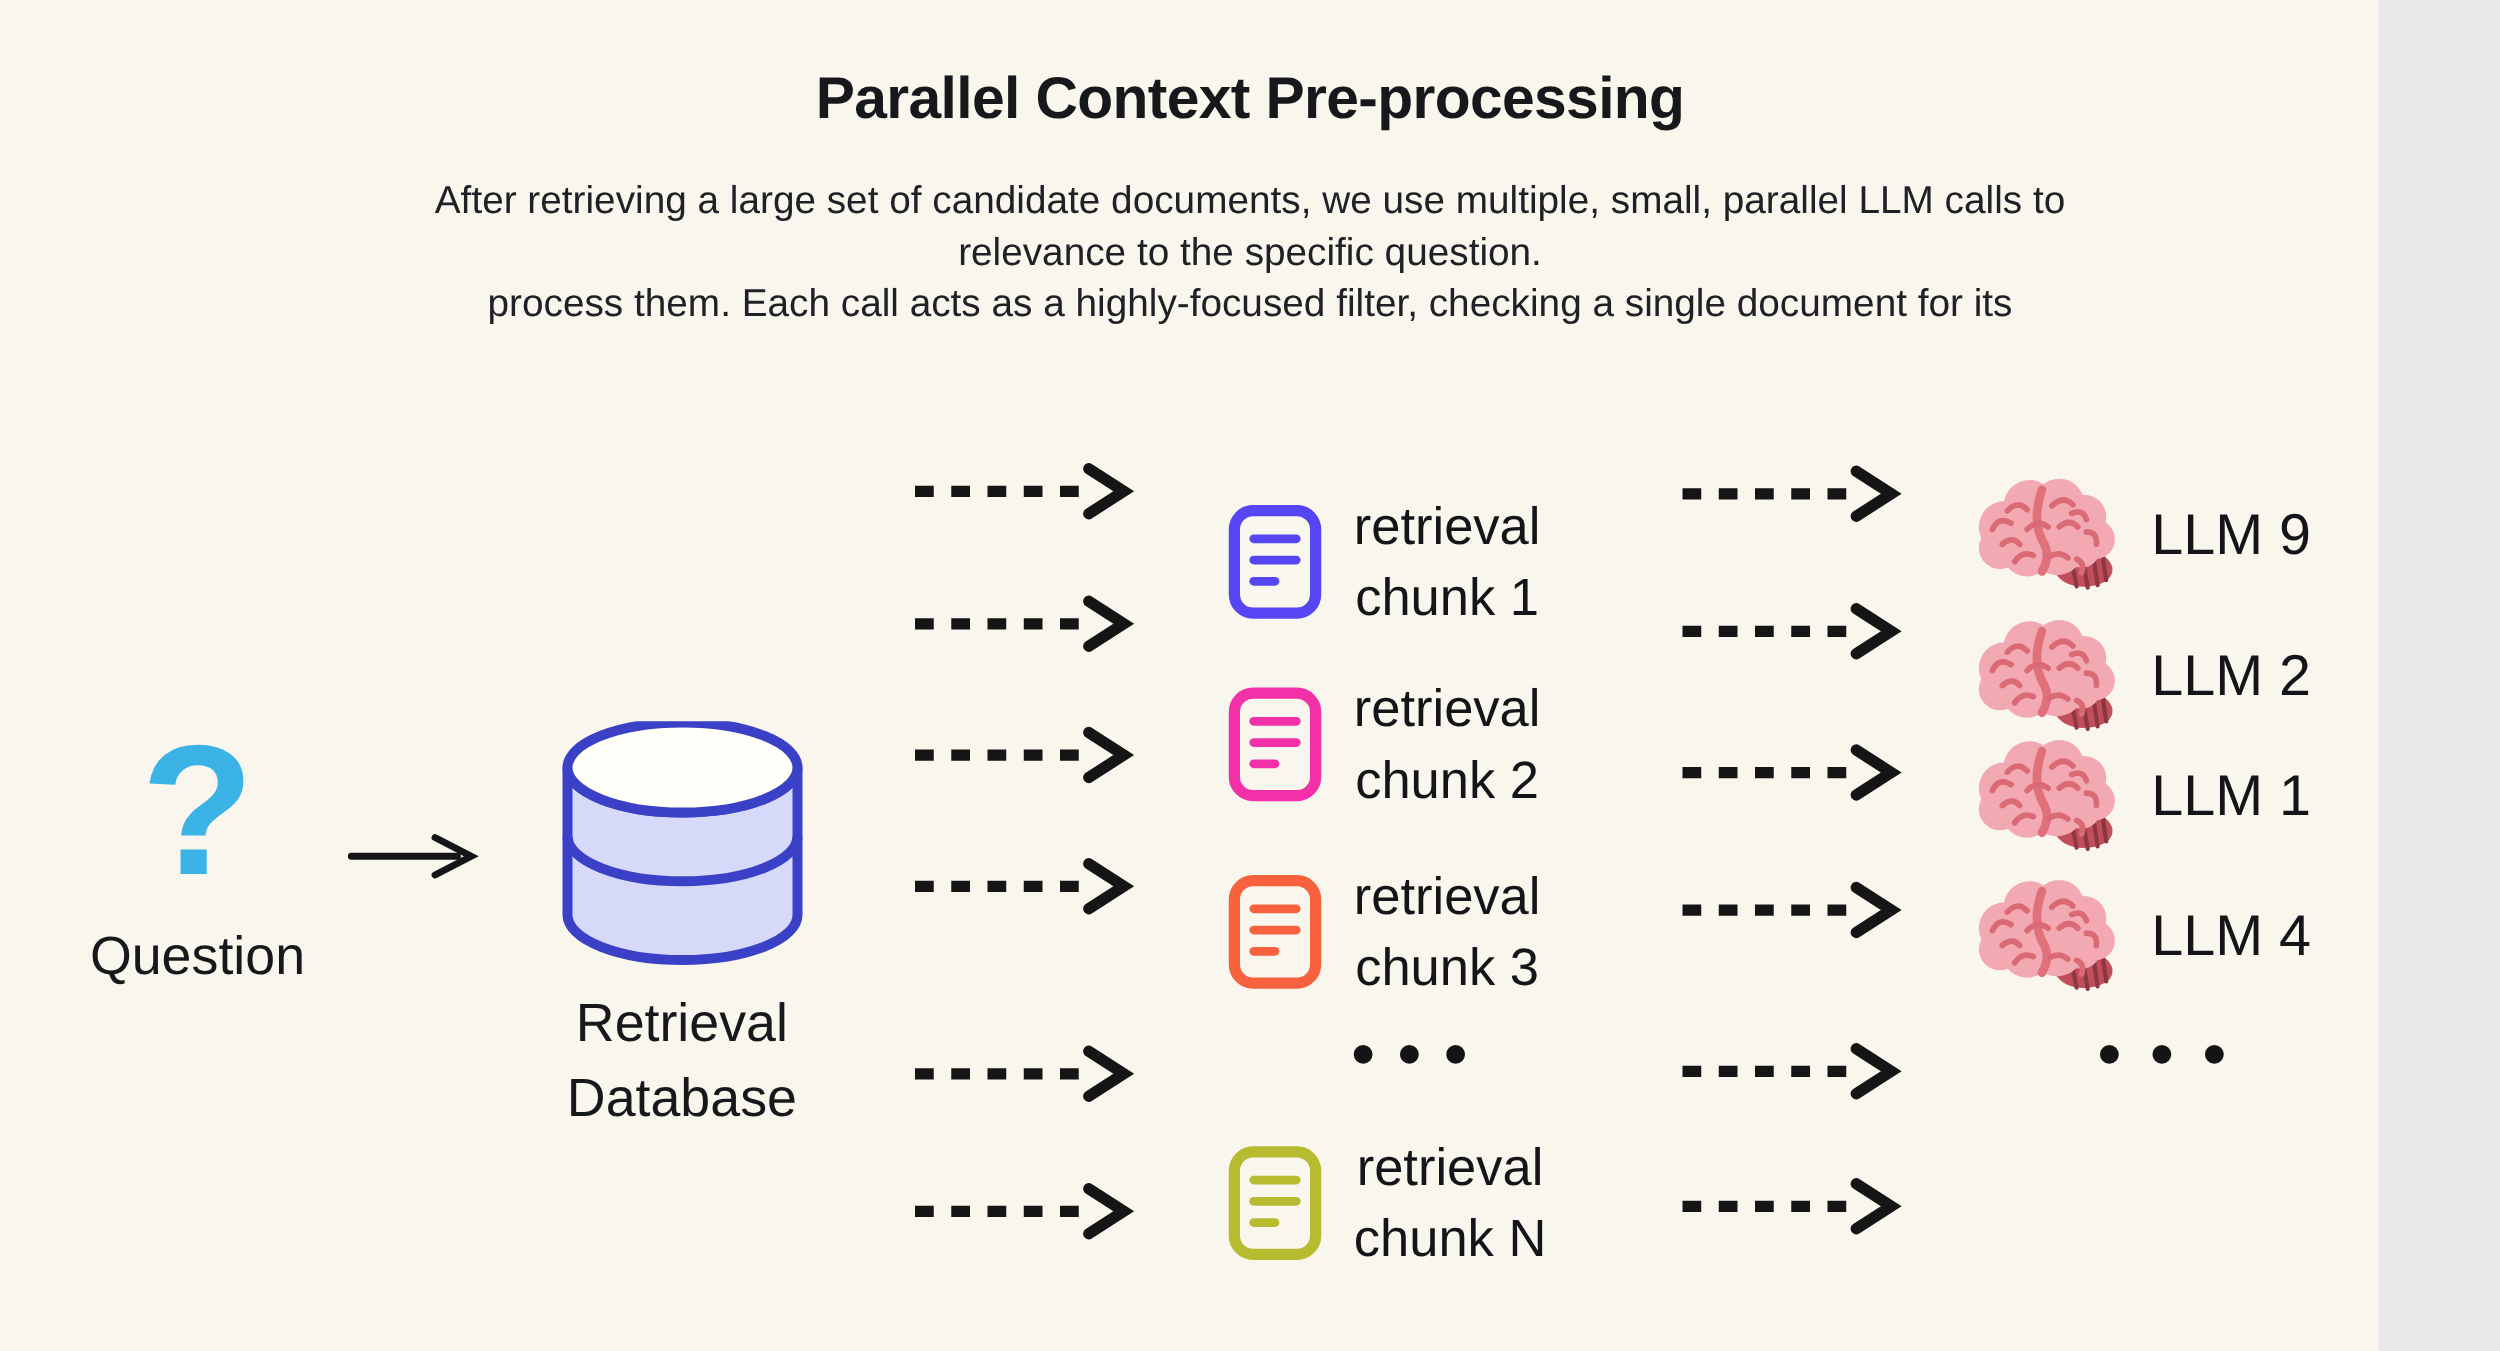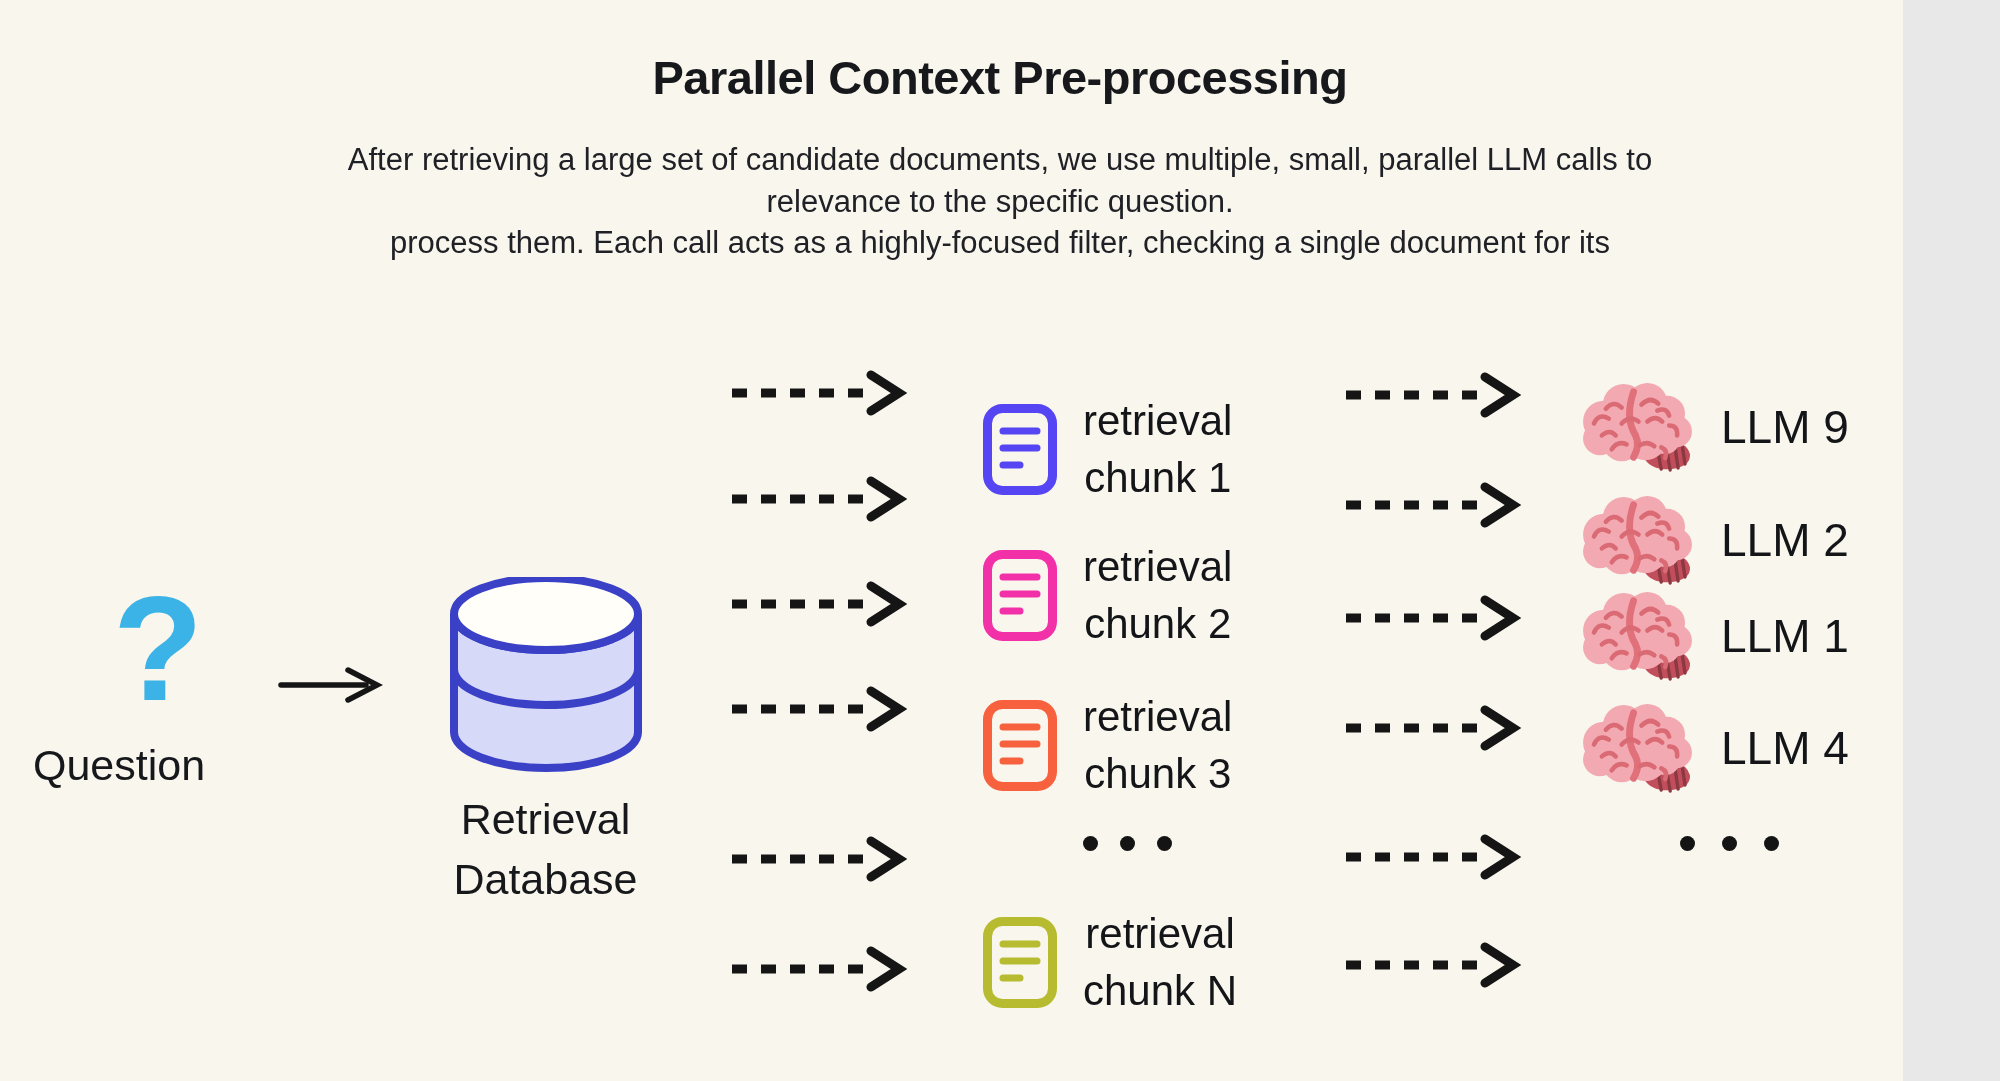--- a/index.html
+++ b/index.html
@@ -22,21 +22,21 @@
     color:#202126;
   }
   
   .qmark{
     position:absolute;left:83px;top:575px;width:150px;
     text-align:center;font-size:148px;font-weight:700;line-height:1;
     color:var(--q-color,#3cb3e6);
   }
   .qlabel{
     position:absolute;left:33px;top:741px;width:250px;
-    text-align:left;font-size:43px;
+    text-align:center;font-size:43px;
   }
   .solid-arrow{position:absolute;left:278px;top:663px;color:var(--arrow-color,#151515);}
   
   .db{position:absolute;left:448px;top:577px;}
   .db .cyl-stroke{stroke:var(--db-stroke,#3a41c6);stroke-width:8;}
   .db .body{fill:var(--db-fill,#d9dcf9);}
   .db .divider{fill:none;}
   .db .top{fill:var(--db-top,#fffef9);}
   .db-label{
     position:absolute;left:423px;top:789px;width:245px;

